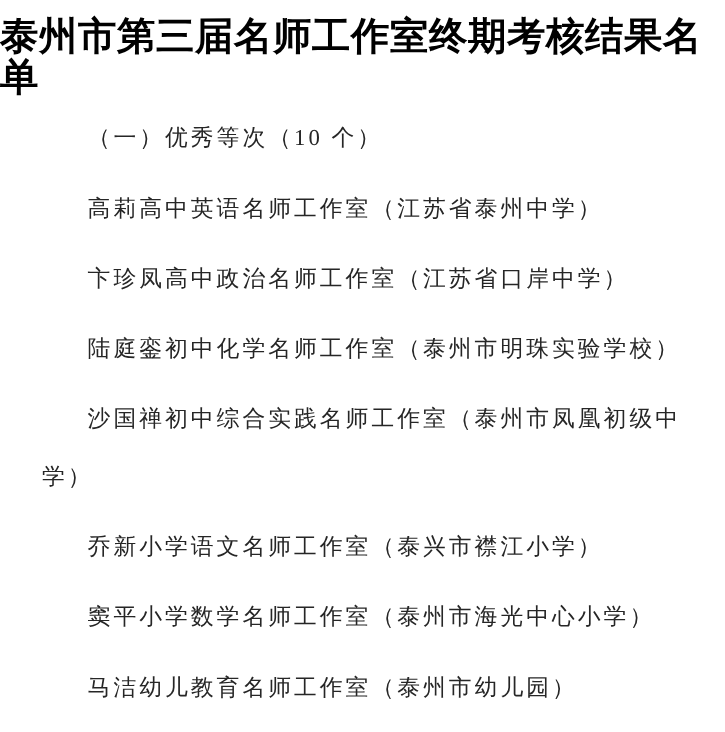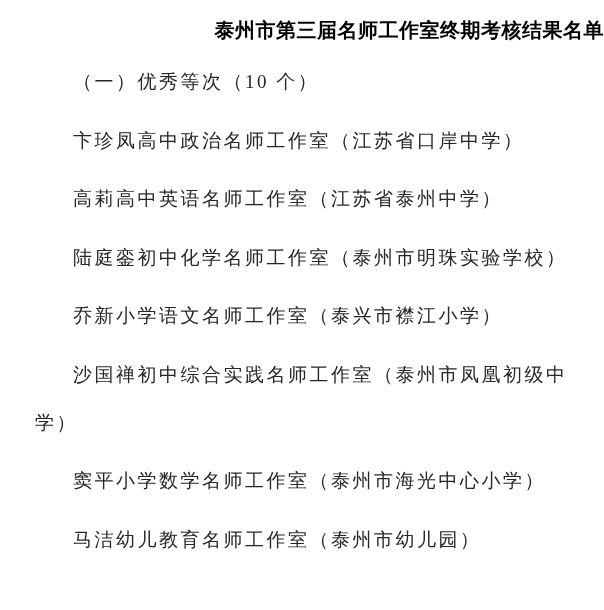--- a/index.html
+++ b/index.html
@@ -10,22 +10,22 @@
   .page {
     position: relative;
     width: 604px;
     height: 610px;
     background: #ffffff;
     overflow: hidden;
     font-family: "Liberation Serif", "DejaVu Serif", serif;
   }
   .doc-title {
     margin: 13px 0 0 0;
-    text-align: right;
-    font-size: 20px;
+    text-align: left;
+    font-size: 32px;
     font-weight: bold;
     line-height: 34px;
     letter-spacing: 0.5px;
     color: #000000;
   }
   .doc-body {
     padding: 0 15px 0 24px;
     font-size: 19px;
     line-height: 47.6px;
     letter-spacing: 2.5px;
@@ -39,31 +39,31 @@
 </style>
 </head>
 <body>
 
 <div class="page">
   <h1 class="doc-title">泰州市第三届名师工作室终期考核结果名单</h1>
   <div class="doc-body">
     <p>（一）优秀等次（10 个）</p>
     <div>
 
+        <p>高莉高中英语名师工作室（江苏省泰州中学）</p>
+
         <p>卞珍凤高中政治名师工作室（江苏省口岸中学）</p>
-
-        <p>高莉高中英语名师工作室（江苏省泰州中学）</p>
 
 
 
 
         <p>陆庭銮初中化学名师工作室（泰州市明珠实验学校）</p>
 
+        <p>沙国禅初中综合实践名师工作室（泰州市凤凰初级中学）</p>
+
         <p>乔新小学语文名师工作室（泰兴市襟江小学）</p>
-
-        <p>沙国禅初中综合实践名师工作室（泰州市凤凰初级中学）</p>
 
         <p>窦平小学数学名师工作室（泰州市海光中心小学）</p>
 
         <p>马洁幼儿教育名师工作室（泰州市幼儿园）</p>
       </div>
   </div>
 </div>
 
 </body></html>

